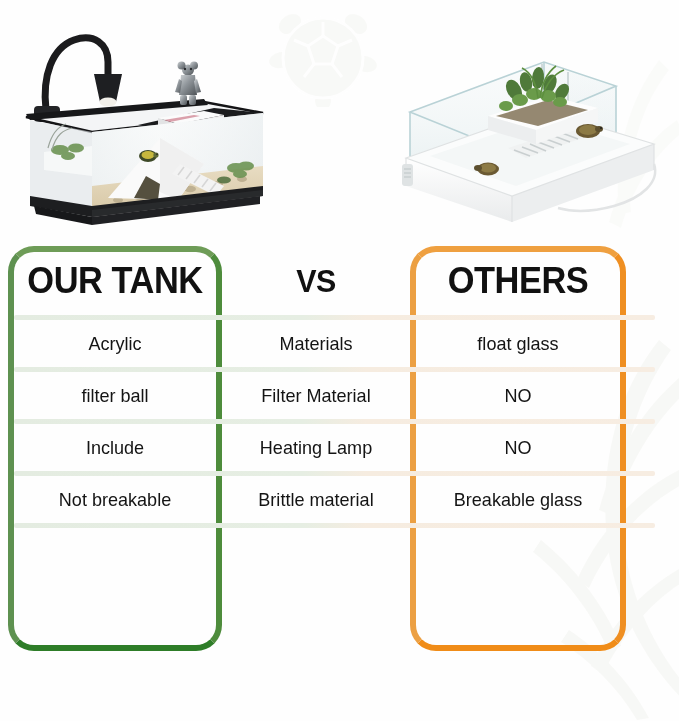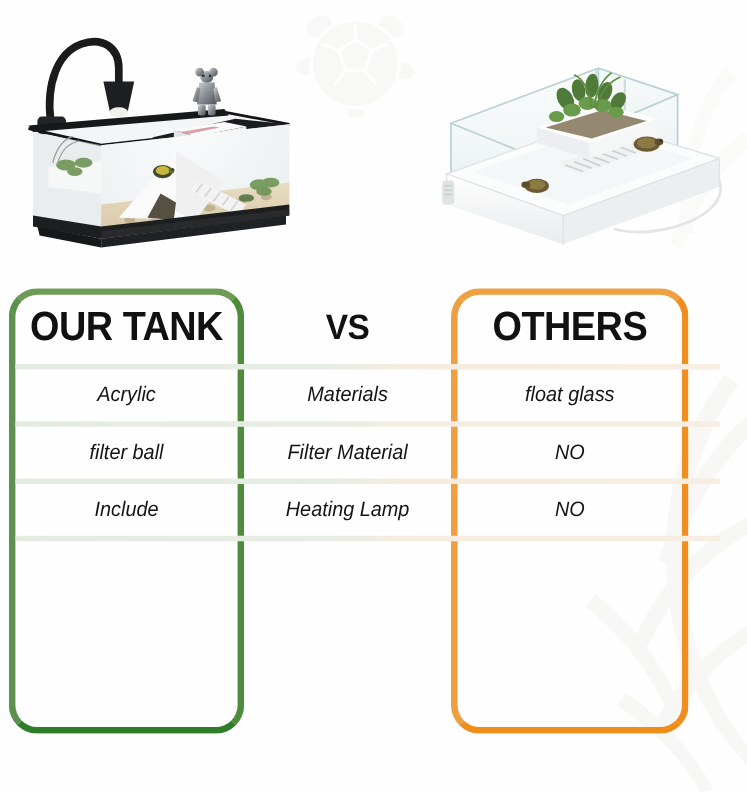--- a/index.html
+++ b/index.html
@@ -69,21 +69,21 @@
     left: 392px;
     top: 40px;
     width: 280px;
     height: 190px;
   }
 
   
   .compare {
     position: absolute;
     left: 0;
-    top: 256px;
+    top: 240px;
     width: 679px;
     height: 420px;
     z-index: 2;
     text-align: center;
   }
 
   .col-box {
     position: absolute;
     top: 6px;
     border-style: solid;
@@ -153,21 +153,20 @@
   
   .rows {
     position: absolute;
     left: 0;
     top: 78px;
     width: 679px;
   }
   .row {
     position: relative;
     height: 52px;
-    font-style: italic;
   }
   .row .divider {
     position: absolute;
     left: 14px;
     right: 24px;
     top: -3px;
     height: 5px;
     background: linear-gradient(to right,
         #e4ece1 0%, #e6eee3 45%, #f6ece0 55%, #f7ede2 100%);
     border-radius: 2px;
@@ -484,18 +483,24 @@
     </div>
 
     <div class="row">
       <div class="divider"></div>
       <div class="cell cell-ours">Include</div>
       <div class="cell cell-mid">Heating Lamp</div>
       <div class="cell cell-others">NO</div>
     </div>
 
 
+    <div class="row">
+      <div class="divider"></div>
+      <div class="cell cell-ours">Not breakable</div>
+      <div class="cell cell-mid">Brittle material</div>
+      <div class="cell cell-others">Breakable glass</div>
+    </div>
 
     <div class="row">
       <div class="divider"></div>
     </div>
   </div>
 </div>
 
 </body></html>

